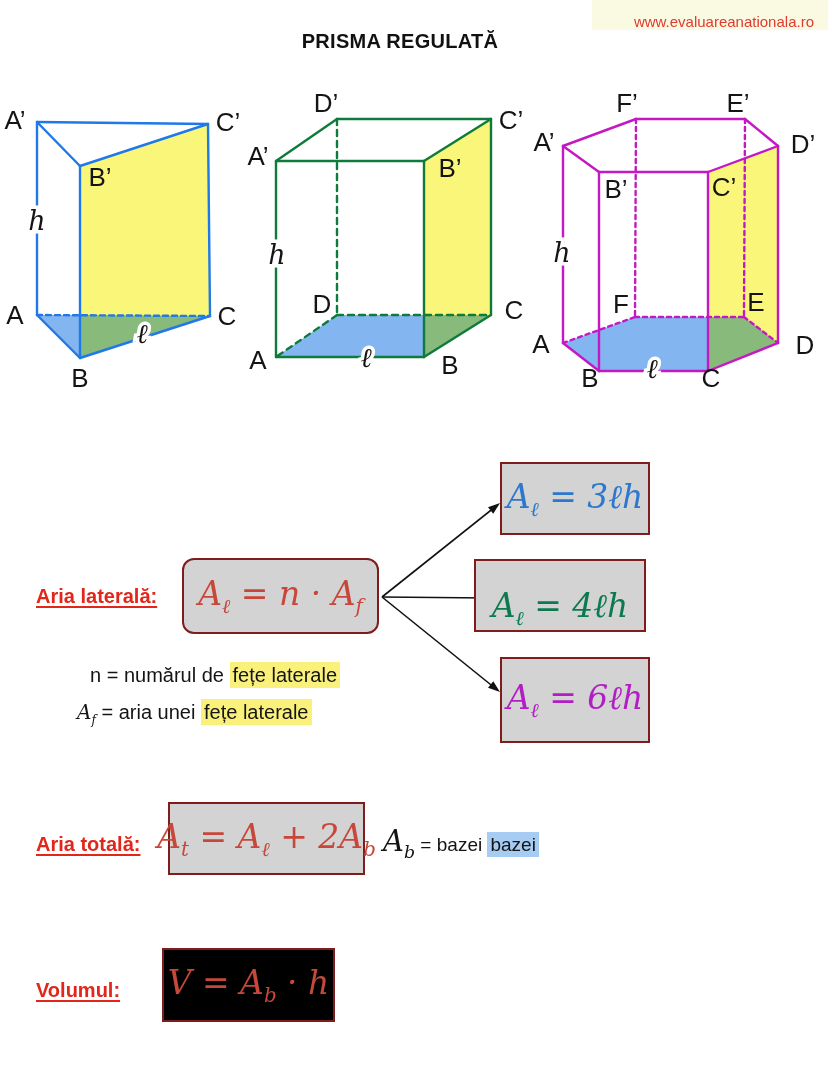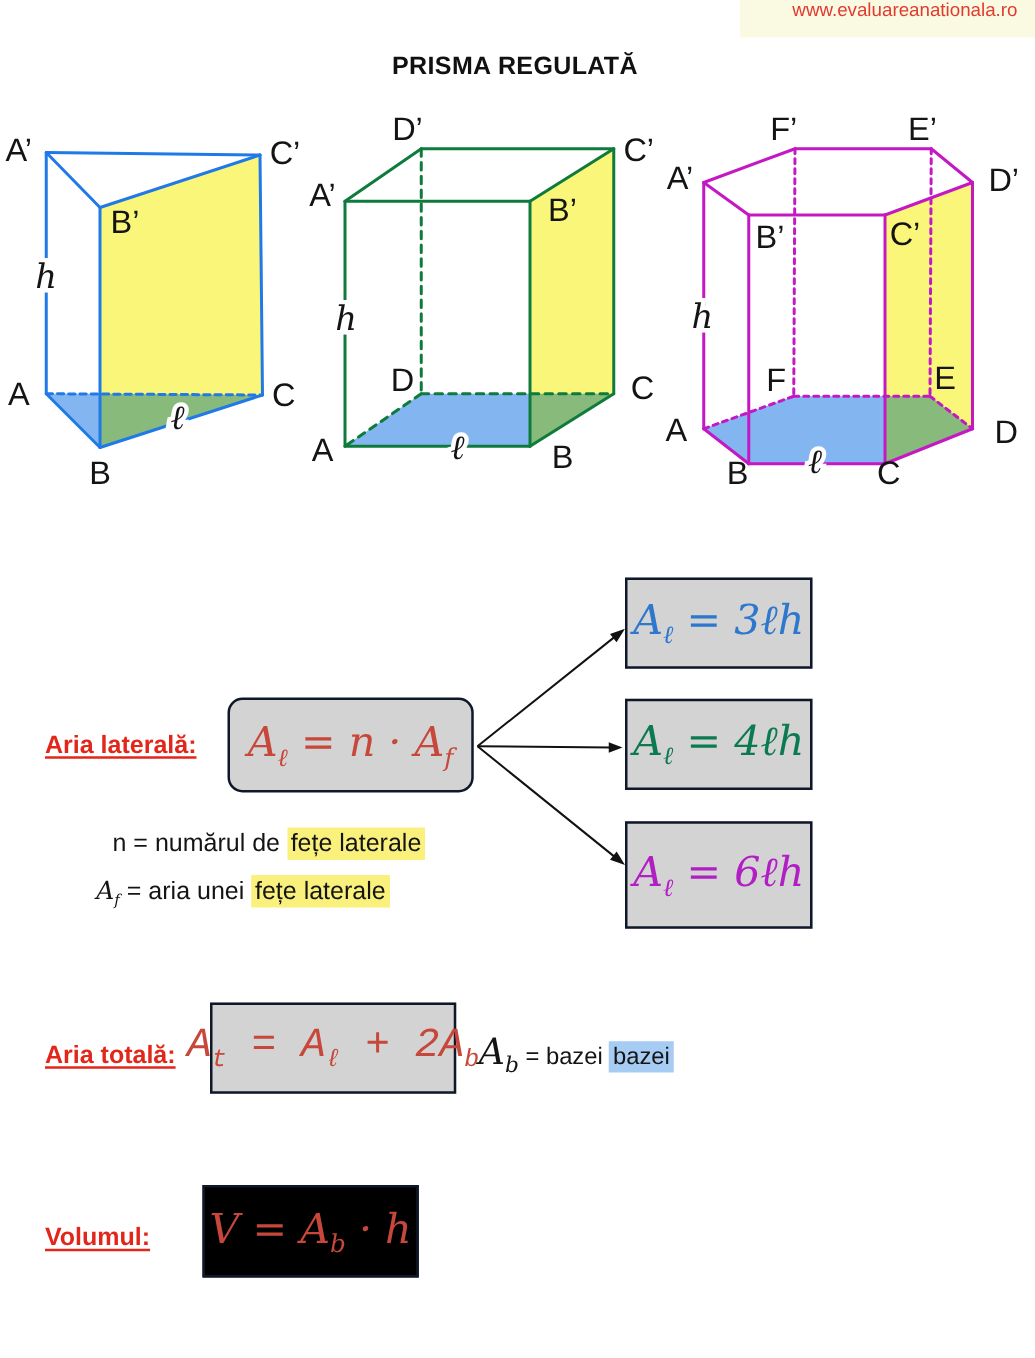--- a/index.html
+++ b/index.html
@@ -1,45 +1,45 @@
 <!DOCTYPE html>
 <html><head>
 <meta charset="utf-8">
 <style>
   html,body{margin:0;padding:0;background:#fff;}
   .page{position:relative;width:828px;height:1086px;background:#fff;overflow:hidden;
         font-family:"Liberation Sans",sans-serif;color:#141414;}
 
   .url-banner{position:absolute;left:592px;top:0;width:236px;height:30px;
-              display:flex;align-items:flex-start;justify-content:flex-end;padding-right:14px;box-sizing:border-box;}
+              display:flex;align-items:flex-end;justify-content:flex-end;padding-right:14px;box-sizing:border-box;}
   .url-banner span{font-size:15px;}
 
-  .title{position:absolute;left:0;top:30px;width:800px;margin:12px;text-align:center;
+  .title{position:absolute;left:0;top:30px;width:800px;margin:0;text-align:center;
          font-size:20px;font-weight:bold;letter-spacing:.3px;color:#111;}
 
   svg.prisms{position:absolute;left:0;top:0;}
   svg text{font-family:"Liberation Sans",sans-serif;font-size:26px;text-anchor:middle;fill:#141414;}
   svg text.mathlab{font-family:"DejaVu Serif",serif;font-style:italic;font-size:27px;}
   svg text.halo{stroke:#fff;stroke-width:7px;paint-order:stroke;}
   g.edges{fill:none;stroke-width:2.4;stroke-linejoin:round;stroke-linecap:round;}
   .d1{stroke-dasharray:5 4;}
   .d2{stroke-dasharray:6 5;}
   .d3{stroke-dasharray:4 4;}
 
   .sec-label{position:absolute;font-size:20px;font-weight:bold;
              text-decoration:underline;text-underline-offset:3px;white-space:nowrap;}
   .lbl-lateral{left:36px;top:585px;}
   .lbl-total{left:36px;top:833px;}
   .lbl-volume{left:36px;top:979px;}
 
-  .gbox{position:absolute;border:2px solid #0f172a;box-sizing:border-box;
+  .gbox{position:absolute;border:2px solid #7f1d1d;box-sizing:border-box;
         display:flex;align-items:center;justify-content:center;}
   .box-main{left:182px;top:558px;width:197px;height:76px;border-radius:12px;}
   .box-c0{left:500px;top:462px;width:150px;height:73px;}
-  .box-c1{left:500px;top:559px;width:150px;height:73px;}
+  .box-c1{left:474px;top:559px;width:172px;height:73px;align-items:flex-end;}
   .box-c2{left:500px;top:657px;width:150px;height:86px;}
   .box-total{left:168px;top:802px;width:197px;height:73px;}
   .box-vol{left:162px;top:948px;width:173px;height:74px;}
 
   .math{font-family:"DejaVu Serif",serif;font-style:italic;font-size:33px;white-space:pre;}
   .math sub{font-size:60%;}
 
   svg.arrows{position:absolute;left:375px;top:490px;}
   .arrowline{stroke:#111;stroke-width:1.6;}
   .arrowhead{fill:#111;stroke:none;}
@@ -193,21 +193,21 @@
     <span class="math" style="color: rgb(177, 30, 196);"><span>A</span><sub>ℓ</sub><span> = 6ℓh</span></span>
   </div>
 
   <div class="note note-n"><span>n = numărul de </span><span class="hl" style="background-color: rgb(249, 241, 124);">fețe laterale</span></div>
 
   <div class="note note-af"><span class="mvar"><span>A</span><sub>f</sub></span><span> = aria unei </span><span class="hl" style="background-color: rgb(249, 241, 124);">fețe laterale</span></div>
 
   <div class="sec-label lbl-total" style="color: rgb(227, 38, 26);">Aria totală:</div>
 
   <div class="gbox box-total" style="background-color: rgb(211, 211, 211);">
-    <span class="math" style="color: rgb(199, 72, 58); font-family: Liberation Mono, monospace;"><span>A</span><sub>t</sub><span> = A</span><sub>ℓ</sub><span> + 2A</span><sub>b</sub></span>
+    <span class="math" style="color: rgb(199, 72, 58);"><span>A</span><sub>t</sub><span> = A</span><sub>ℓ</sub><span> + 2A</span><sub>b</sub></span>
   </div>
 
   <div class="note note-ab"><span class="mvar"><span>A</span><sub>b</sub></span><span> = bazei </span><span class="hl" style="background-color: rgb(166, 204, 243);">bazei</span></div>
 
   <div class="sec-label lbl-volume" style="color: rgb(227, 38, 26);">Volumul:</div>
 
   <div class="gbox box-vol" style="background-color: #000000;">
     <span class="math" style="color: rgb(199, 72, 58);"><span>V</span><span> = A</span><sub>b</sub><span> · h</span></span>
   </div>
 

